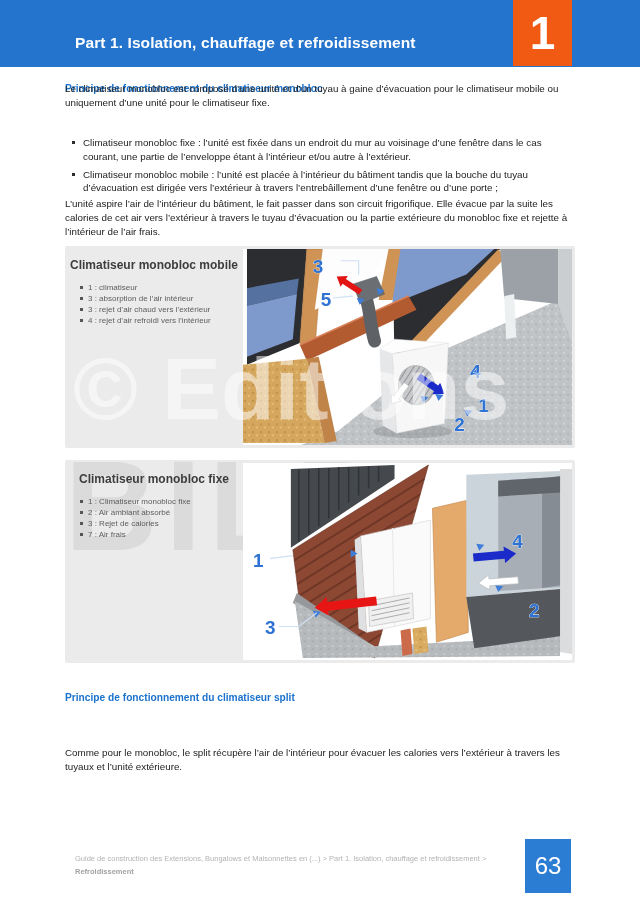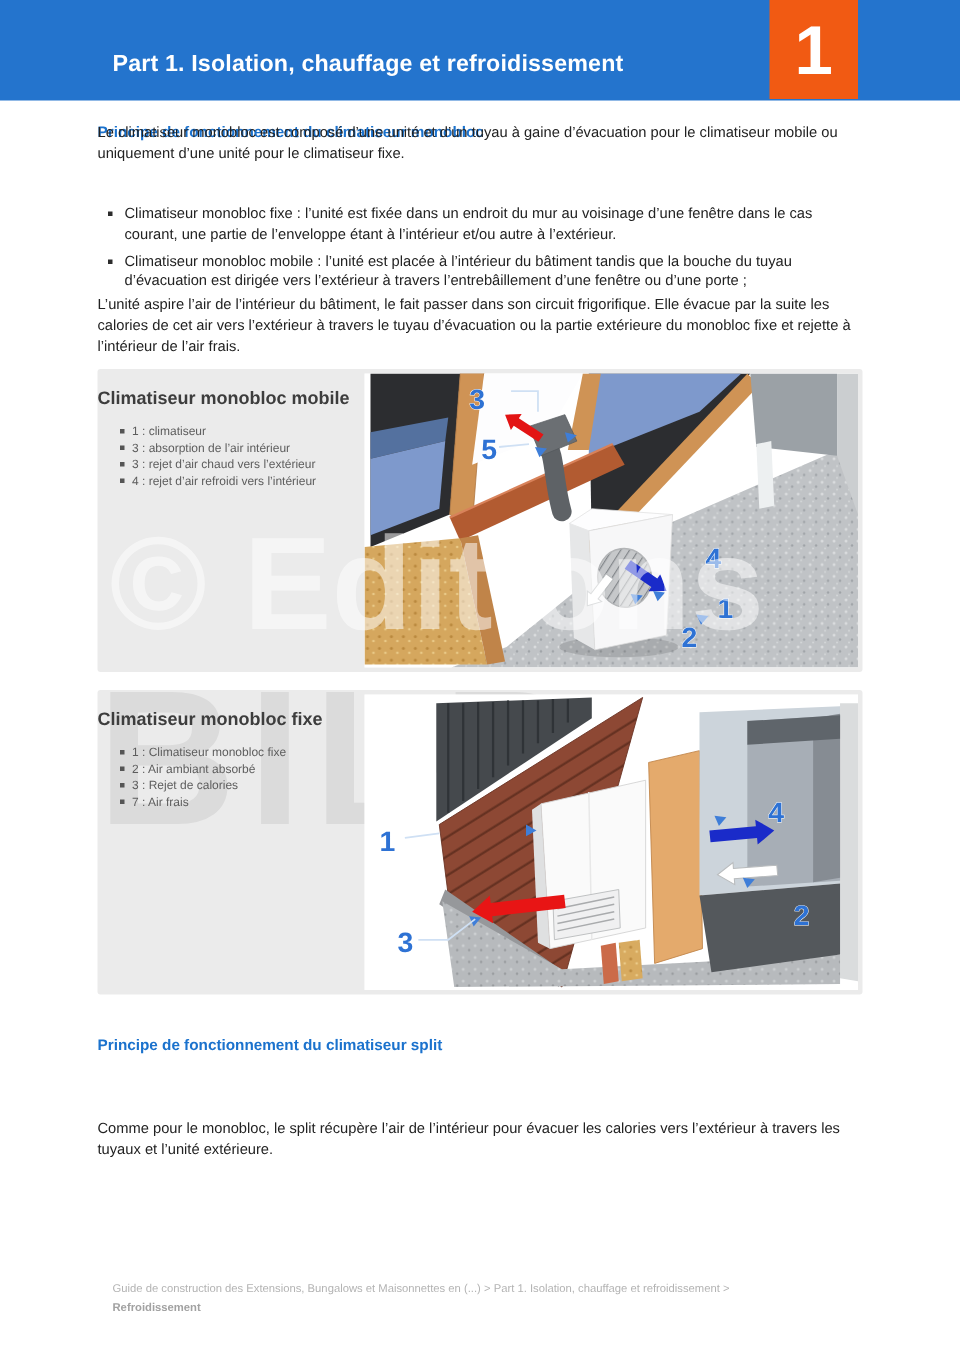--- a/index.html
+++ b/index.html
@@ -16,21 +16,21 @@
   .blue-heading{position:absolute;left:65px;width:510px;color:#1b72cd;font-size:10.2px;font-weight:bold;}
   .para{position:absolute;left:65px;width:510px;font-size:9.8px;line-height:13.8px;color:#222222;}
   .bullet-list{position:absolute;left:65px;width:503px;margin:0;padding:0 0 0 7px;list-style:none;
         font-size:9.8px;line-height:13.8px;color:#222222;}
   .bullet-list li{position:relative;padding-left:11px;margin-bottom:4px;}
   .bullet-list li::before{content:"";position:absolute;left:0;top:5px;width:3px;height:3px;background:#2c2c2c;}
   
   .figure-panel{position:absolute;left:65px;width:510px;height:202px;background:#ebebeb;
         border-radius:2px;overflow:hidden;}
   .figure-left{position:absolute;left:0;top:0;width:178px;height:100%;z-index:2;}
-  .figure-title{margin-top:12px;text-align:left;font-size:12px;font-weight:bold;color:#3d3d3d;}
+  .figure-title{margin-top:12px;text-align:center;font-size:12px;font-weight:bold;color:#3d3d3d;}
   .figure-legend{margin:10px 0 0 0;padding:0 0 0 15px;list-style:none;font-size:8px;line-height:11px;color:#5d5d5d;}
   .figure-legend li{position:relative;padding-left:8px;}
   .figure-legend li::before{content:"";position:absolute;left:0;top:4px;width:2.5px;height:2.5px;background:#555;}
   .figure-image{position:absolute;left:178px;top:3px;right:3px;bottom:3px;background:#ffffff;z-index:1;}
   .figure-image svg{width:100%;height:100%;display:block;}
   .wm-editions{position:absolute;left:8px;top:92px;z-index:3;font-size:88px;font-weight:bold;
         color:rgba(255,255,255,.52);white-space:nowrap;pointer-events:none;}
   .wm-bilp{position:absolute;left:0px;top:-28px;z-index:0;font-size:128px;font-weight:bold;letter-spacing:8px;
         color:rgba(125,125,125,.15);white-space:nowrap;pointer-events:none;}
   
@@ -243,14 +243,17 @@
     </div>
   </div>
 
   <div class="blue-heading" style="top:692px">Principe de fonctionnement du climatiseur split</div>
   <div class="para" style="top:746px">Comme pour le monobloc, le split récupère l’air de l’intérieur pour évacuer les calories vers l’extérieur à travers les tuyaux et l’unité extérieure.</div>
 
   <div class="footer-breadcrumb">
     <div>Guide de construction des Extensions, Bungalows et Maisonnettes en (...) &gt; Part 1. Isolation, chauffage et refroidissement &gt;</div>
     <div class="bold-line">Refroidissement</div>
   </div>
+  <div class="page-number-box">
+    <span class="page-number">63</span>
+  </div>
 
 </div>
 
 </body></html>

